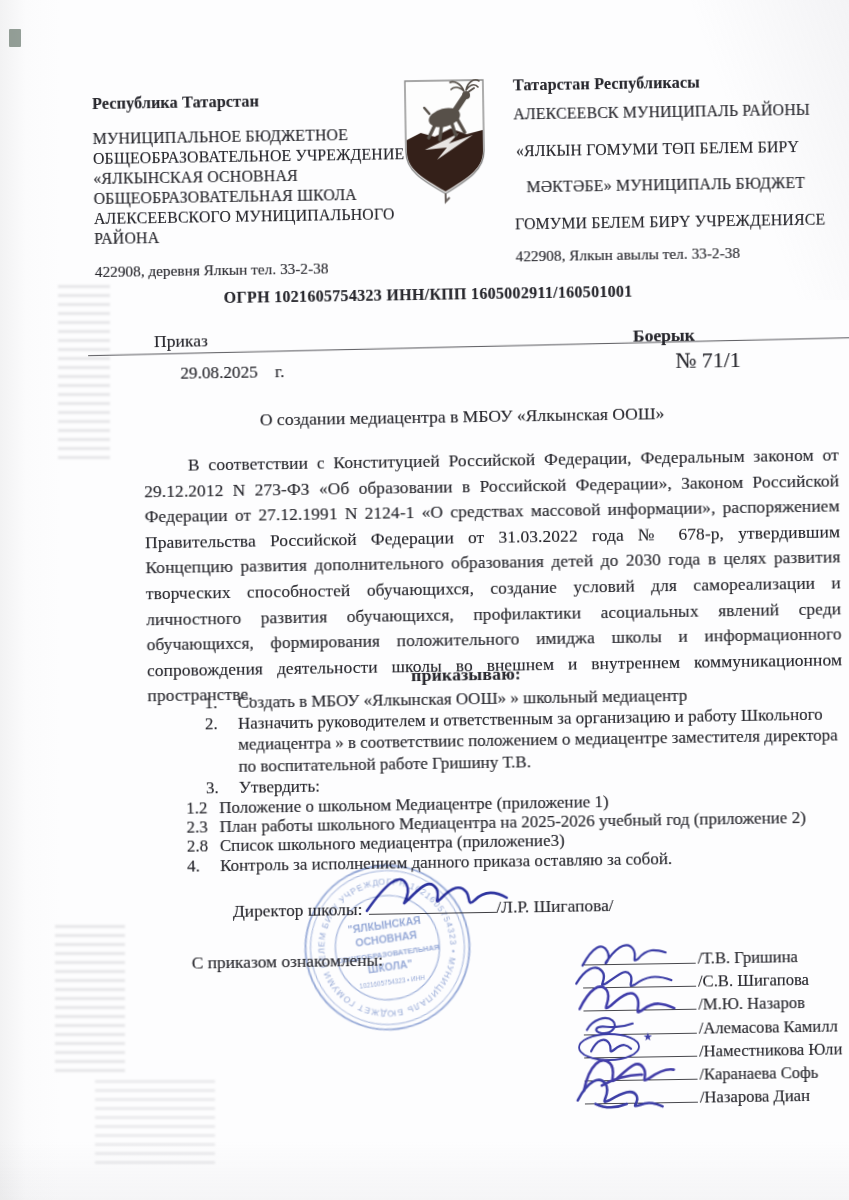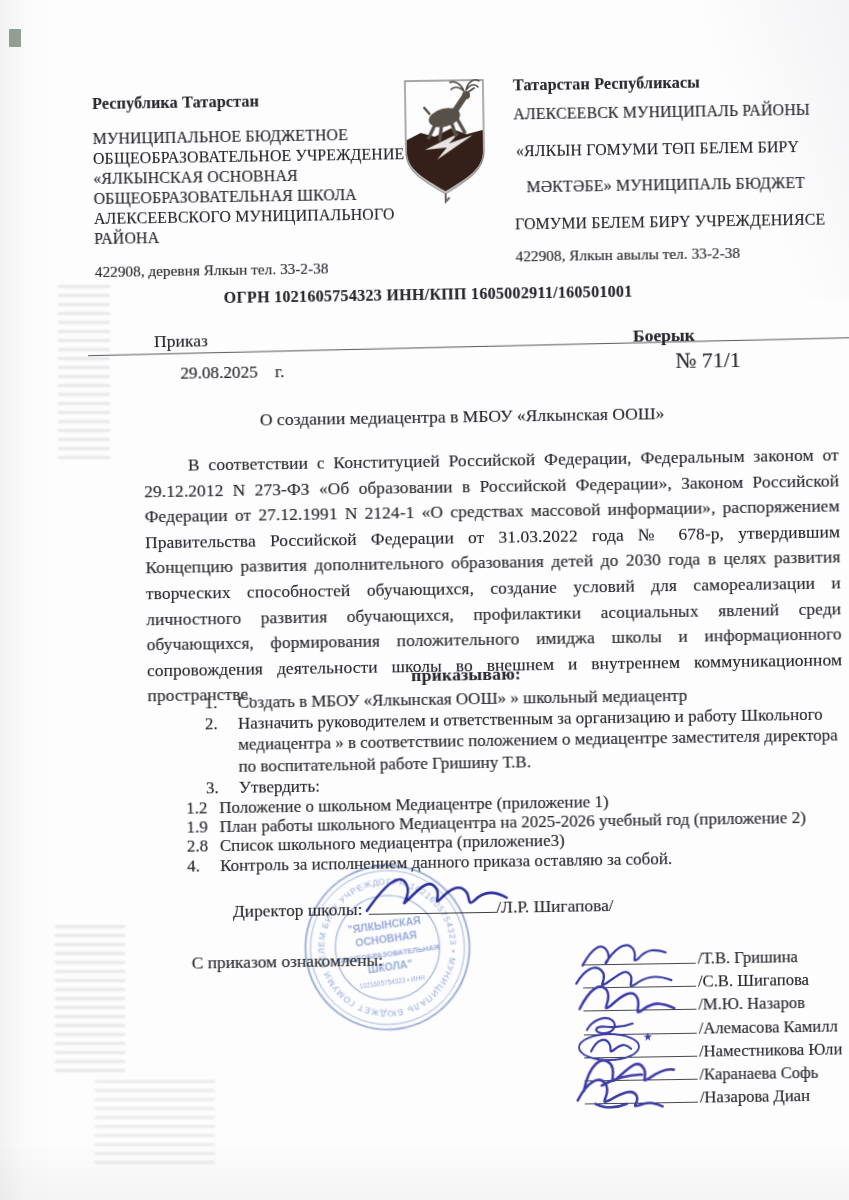--- a/index.html
+++ b/index.html
@@ -157,21 +157,21 @@
       </div>
       <div class="li lvl1">
         <span class="num soft">3.</span>
         <span class="txt soft">Утвердить:</span>
       </div>
       <div class="li lvl2">
         <span class="num soft">1.2</span>
         <span class="txt soft">Положение о школьном Медиацентре (приложение 1)</span>
       </div>
       <div class="li lvl2">
-        <span class="num soft">1.9</span>
+        <span class="num soft">2.3</span>
         <span class="txt soft">План работы школьного Медиацентра на 2025-2026 учебный год (приложение 2)</span>
       </div>
       <div class="li lvl2">
         <span class="num soft">2.8</span>
         <span class="txt soft">Список школьного медиацентра (приложение3)</span>
       </div>
       <div class="li lvl2">
         <span class="num soft">4.</span>
         <span class="txt soft">Контроль за исполнением данного  приказа оставляю за собой.</span>
       </div>

